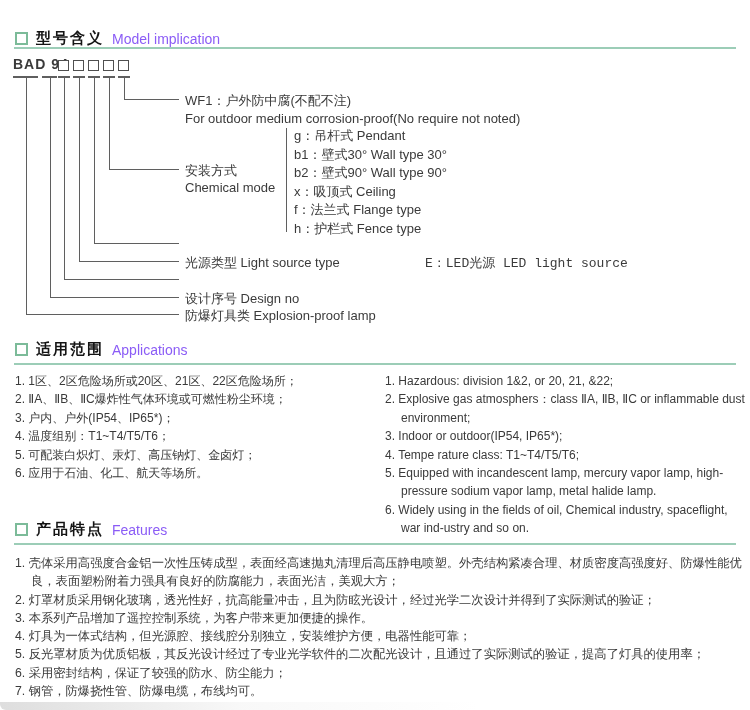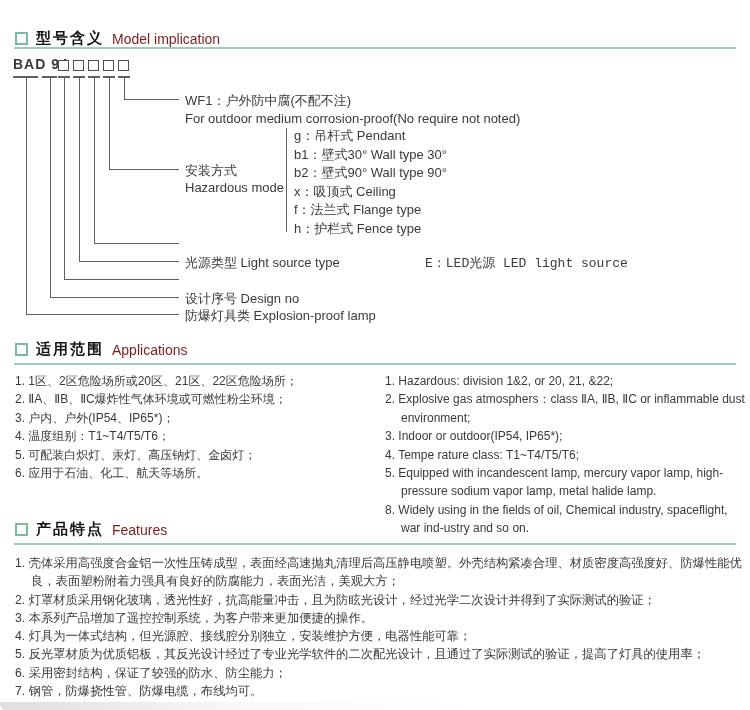--- a/index.html
+++ b/index.html
@@ -7,21 +7,21 @@
     width:750px;height:710px;background:#ffffff;position:relative;overflow:hidden;
     font-family:"Liberation Sans","DejaVu Sans",sans-serif;
     color:#3f3f3f;
   }
   .page{position:absolute;inset:0;background:#fff;}
 
   
   .sec-header{position:absolute;left:15px;display:flex;align-items:center;gap:8px;white-space:nowrap;}
   .sq{width:9px;height:9px;border:2px solid #7cbb99;background:#fff;flex:0 0 auto;}
   .zh{font-size:15px;font-weight:bold;color:#141414;letter-spacing:2px;}
-  .en{font-size:14px;color:#7f1d1d;}
+  .en{font-size:14px;color:#8b5cf6;}
   .rule{position:absolute;left:14px;width:722px;height:2px;background:#9ccdb7;}
 
   .hdr-model{top:29px;} .rule-model{top:47px;}
   .hdr-apps{top:340px;} .rule-apps{top:363px;}
   .hdr-feat{top:520px;} .rule-feat{top:543px;}
 
   
   .diagram{position:absolute;left:0;top:56px;width:750px;height:282px;}
   .code-prefix{position:absolute;left:13px;top:0;font-size:14px;font-weight:bold;color:#3a3a3a;letter-spacing:1px;}
   .pbox{position:absolute;top:4px;width:9px;height:9px;border:1.5px solid #4f4f4f;background:#fff;}
@@ -103,21 +103,21 @@
     <span class="conn conn-mount"></span>
     <span class="conn conn-power"></span>
     <span class="conn conn-type"></span>
     <span class="conn conn-dust"></span>
     <span class="conn conn-design"></span>
     <span class="conn conn-lamp"></span>
 
     <span class="dlabel lbl-wf1-zh">WF1：户外防中腐(不配不注)</span>
     <span class="dlabel lbl-wf1-en">For outdoor medium corrosion-proof(No require not noted)</span>
     <span class="dlabel lbl-mount-zh">安装方式</span>
-    <span class="dlabel lbl-mount-en">Hazardous mode</span>
+    <span class="dlabel lbl-mount-en">Chemical mode</span>
 
     <span class="opt-divider"></span>
     <div class="opt-list">
       <div>g：吊杆式  Pendant</div>
       <div>b1：壁式30°   Wall type 30°</div>
       <div>b2：壁式90°   Wall type 90°</div>
       <div>x：吸顶式  Ceiling</div>
       <div>f：法兰式  Flange type</div>
       <div>h：护栏式  Fence type</div>
     </div>
@@ -143,21 +143,21 @@
     <li>5. 可配装白炽灯、汞灯、高压钠灯、金卤灯；</li>
     <li>6. 应用于石油、化工、航天等场所。</li>
   </ul>
 
   <ul class="app-list app-right">
     <li>1. Hazardous: division 1&amp;2, or 20, 21, &amp;22;</li>
     <li>2. Explosive gas atmosphers：class ⅡA, ⅡB, ⅡC or inflammable dust environment;</li>
     <li>3. Indoor or outdoor(IP54, IP65*);</li>
     <li>4. Tempe rature class: T1~T4/T5/T6;</li>
     <li>5. Equipped with incandescent lamp, mercury vapor lamp, high-pressure sodium vapor lamp, metal halide lamp.</li>
-    <li>8. Widely using in the fields of oil, Chemical industry, spaceflight, war ind-ustry and so on.</li>
+    <li>6. Widely using in the fields of oil, Chemical industry, spaceflight, war ind-ustry and so on.</li>
   </ul>
 
   <div class="sec-header hdr-feat">
     <span class="sq"></span>
     <span class="zh">产品特点</span>
     <span class="en">Features</span>
   </div>
   <div class="rule rule-feat"></div>
 
   <ul class="feat-list">

